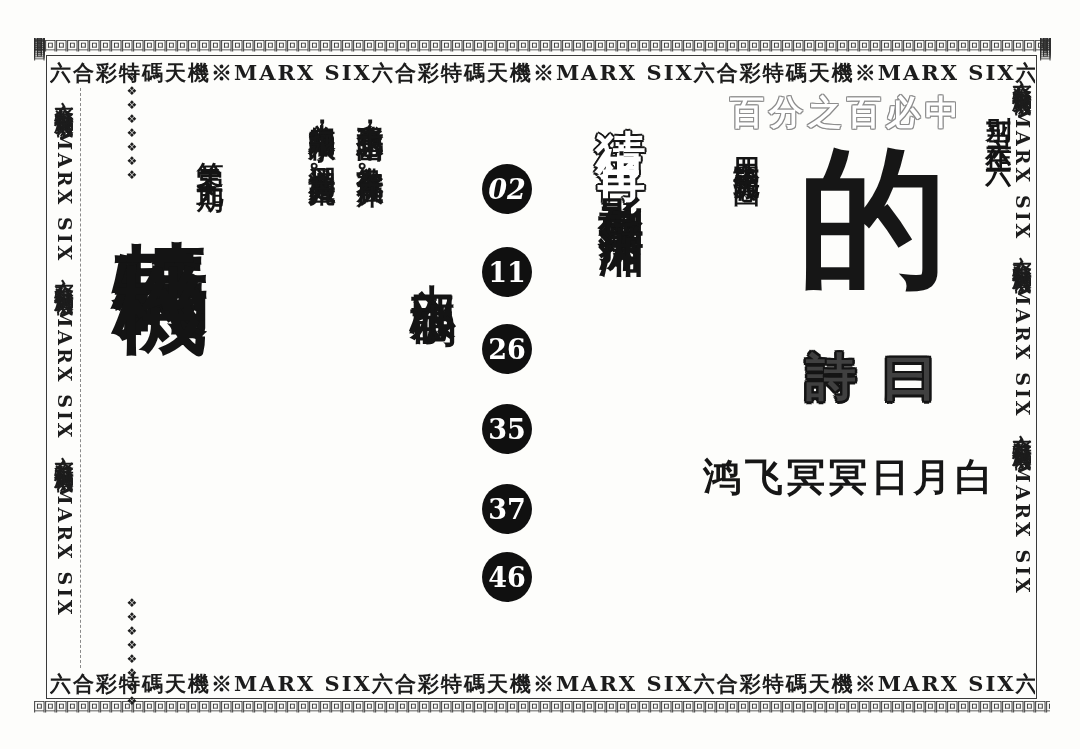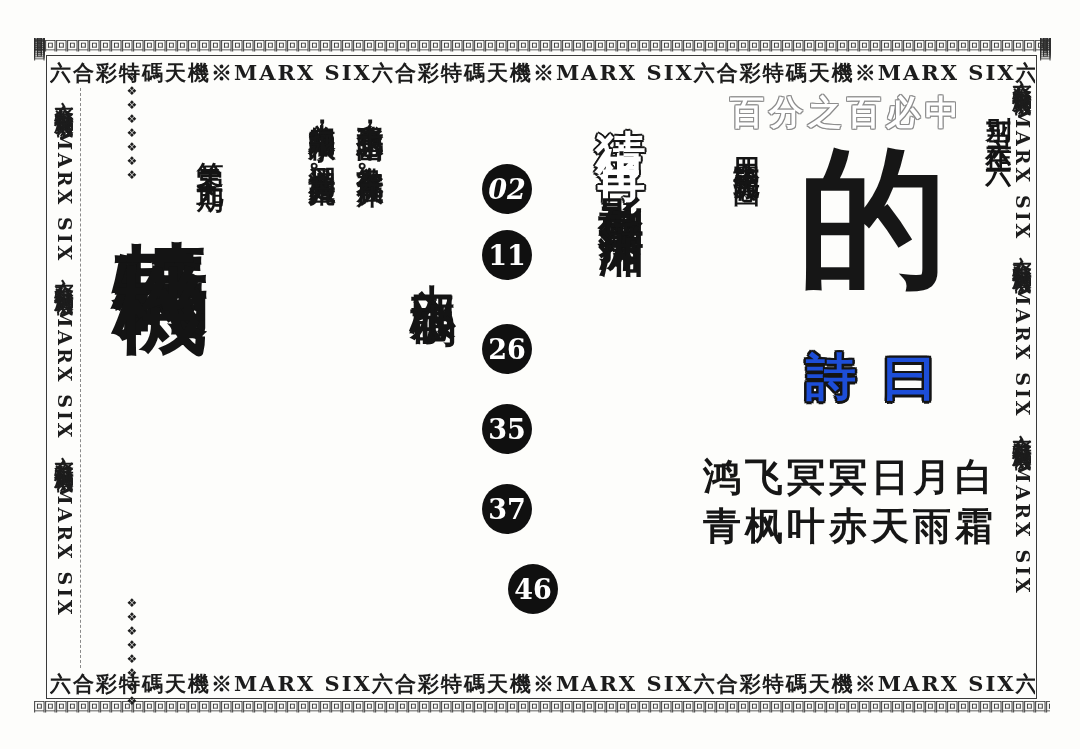--- a/index.html
+++ b/index.html
@@ -68,21 +68,21 @@
   .slogan {
     position:absolute; font-size:34px; font-weight:bold; letter-spacing:5px;
     color:#fff; white-space:nowrap;
     text-shadow:1px 0 #8e8e8e,-1px 0 #8e8e8e,0 1px #8e8e8e,0 -1px #8e8e8e,
                 1px 1px #8e8e8e,-1px -1px #8e8e8e,1px -1px #8e8e8e,-1px 1px #8e8e8e;
   }
   .note { font-size:26px; font-weight:bold; letter-spacing:4px; }
   .bigchar { position:absolute; font-size:150px; font-weight:900; line-height:1; }
   .stamp {
     position:absolute; font-size:50px; font-weight:900; letter-spacing:28px;
-    color:#1d4ed8; white-space:nowrap;
+    color:#404040; white-space:nowrap;
     text-shadow:2.5px 0 #141414,-2.5px 0 #141414,0 2.5px #141414,0 -2.5px #141414,
                 2px 2px #141414,-2px -2px #141414,2px -2px #141414,-2px 2px #141414;
   }
   
   .cpoem { position:absolute; left:703px; top:452px; width:292px; }
   .cpoem .row {
     font-size:38px; font-weight:bold; line-height:49px; letter-spacing:4px;
     white-space:nowrap;
   }
 </style>
@@ -109,35 +109,34 @@
   <div class="vtext issue" style="left:192px; top:140px;">第零二九期</div>
 
   <div class="poem-open" style="left:298px; top:102px; height:488px;">
     <div>今我不乐思岳阳，身欲奋飞病在床。</div>
     <div>美人娟娟隔秋水，濯足洞庭望八荒。</div>
   </div>
 
   <div class="vtext inside-label" style="left:403px; top:248px;">内部心水碼</div>
 
   <div class="numcircle" style="top:164px;font-style:italic;">02</div>
-  <div class="numcircle" style="top:230px;">11</div>
+  <div class="numcircle" style="top:247px;">11</div>
   <div class="numcircle" style="top:324px;">26</div>
   <div class="numcircle" style="top:404px;">35</div>
   <div class="numcircle" style="top:484px;">37</div>
-  <div class="numcircle" style="top:564px;margin-left:26px;">46</div>
+  <div class="numcircle" style="top:552px;">46</div>
 
   <div class="vtext zod" style="left:596px; top:90px;">
     <span class="hdr">猜生肖</span><span class="colon">：</span><span class="clue">影动倒景摇潇湘</span>
   </div>
 
   <div class="slogan" style="left:730px; top:90px;">百分之百必中</div>
   <div class="vtext note" style="left:730px; top:138px;">四零轮流转一圈</div>
   <div class="bigchar" style="left:798px; top:142px;">的</div>
   <div class="vtext note" style="left:982px; top:96px; letter-spacing:7px;">别当一六作三六</div>
 
   <div class="stamp" style="left:806px; top:344px;">詩曰</div>
 
   <div class="cpoem">
     <div class="row">鸿飞冥冥日月白</div>
-    <div class="row">青枫叶赤天雨霜</div>
   </div>
 
 </div>
 
 </body></html>

